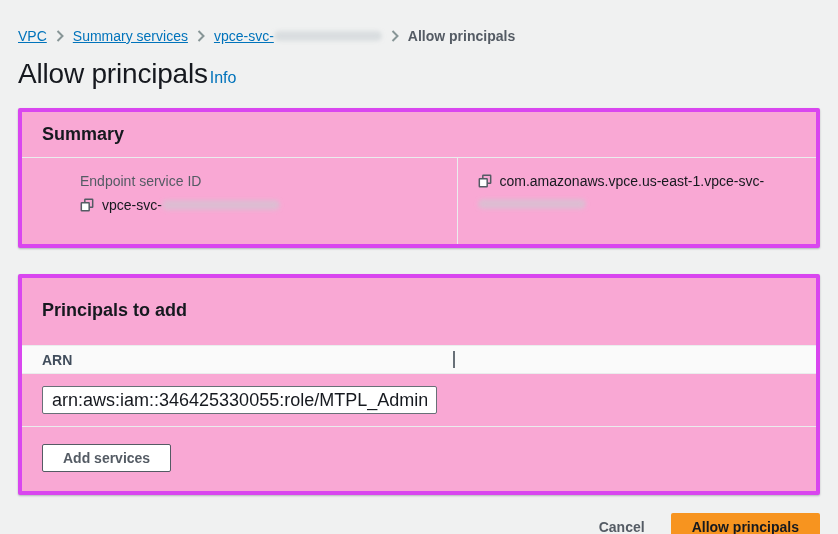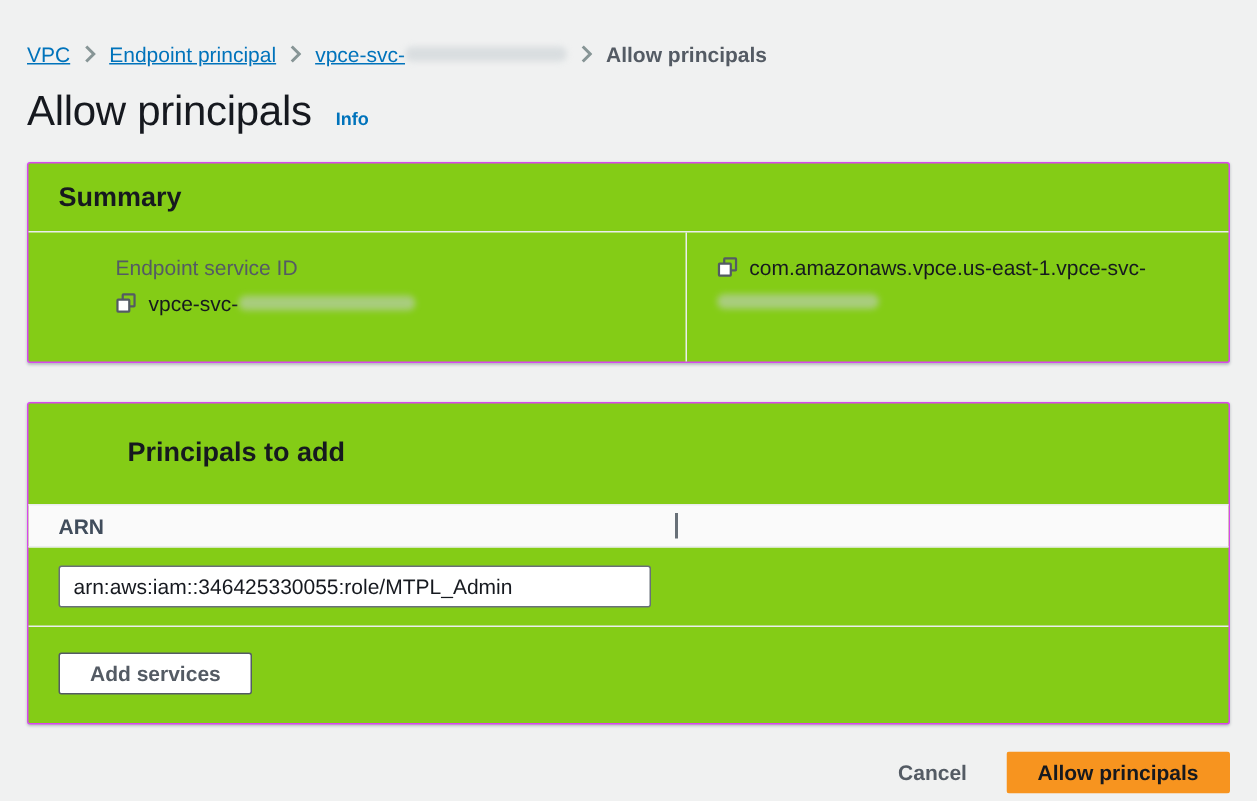--- a/index.html
+++ b/index.html
@@ -16,31 +16,31 @@
   
   .breadcrumb { display: flex; align-items: center; gap: 9px; padding: 4px 0 2px 0; font-size: 14px; }
   .crumb-link { color: #0073bb; text-decoration: underline; cursor: pointer; }
   .crumb-current { color: #545b64; font-weight: 700; }
   .crumb-sep { display: inline-flex; align-items: center; }
   .crumb-sep svg { stroke: #879596; }
 
   
   .title-row { margin: 12px 0 18px 0; display: flex; align-items: baseline; }
   h1 { font-size: 28px; font-weight: 500; color: #16191f; letter-spacing: -0.2px; }
-  .info-link { font-size: 12px; font-weight: 700; color: #0073bb; margin-left: 16px; cursor: pointer; }
+  .info-link { font-size: 16px; font-weight: 400; color: #0073bb; margin-left: 2px; cursor: pointer; }
 
   
   .card {
-    background: #84cc16;
-    border: 1px solid #d946ef;
+    background: #f9a8d4;
+    border: 4px solid #d946ef;
     border-radius: 2px;
     box-shadow: 0 1px 2px 0 rgba(0,28,36,0.25);
   }
   .card-header { padding: 12px 20px; border-bottom: 1px solid #eaeded; }
-  .card-header.tall { padding: 22px 20px 24px 20px; border-bottom: none; margin-left: 46px; }
+  .card-header.tall { padding: 22px 20px 24px 20px; border-bottom: none; }
   h2 { font-size: 18px; font-weight: 700; color: #16191f; }
 
   
   .summary-grid { display: flex; }
   .summary-col { flex: 1; padding: 13px 20px 26px 20px; margin-left: 38px; }
   .summary-col + .summary-col { border-left: 1px solid #eaeded; }
   .field-label { color: #545b64; font-size: 14px; line-height: 20px; margin-bottom: 4px; }
   .field-value { font-size: 14px; line-height: 21px; color: #16191f; word-break: break-word; }
   .copy-icon { display: inline-block; vertical-align: -2px; margin-right: 8px; cursor: pointer; }
 
@@ -58,21 +58,21 @@
   .table-header-row {
     display: flex; align-items: center; height: 29px;
     background: #fafafa; border-top: 1px solid #eaeded; border-bottom: 1px solid #eaeded;
     padding: 0 20px; font-weight: 700; color: #414d5c; font-size: 14px;
   }
   .arn-col { width: 411px; }
   .col-resize-handle { width: 2px; height: 17px; background: #687078; cursor: col-resize; }
   .input-row { padding: 12px 20px; }
   .arn-input {
     width: 395px; height: 28px; border: 1px solid #687078; border-radius: 2px;
-    padding: 2px 9px; font-size: 14px; color: #16191f;
+    padding: 2px 9px; font-size: 18px; color: #16191f;
     font-family: "Liberation Sans", "DejaVu Sans", sans-serif; background: #fff;
   }
   .panel-footer { border-top: 1px solid #eaeded; padding: 17px 20px 19px 20px; }
   .btn {
     display: inline-flex; align-items: center; justify-content: center;
     height: 28px; padding: 0 20px; border-radius: 2px; font-size: 14px; font-weight: 700;
     font-family: "Liberation Sans", "DejaVu Sans", sans-serif; cursor: pointer;
   }
   .btn-secondary { background: #ffffff; border: 1px solid #545b64; color: #545b64; }
   .btn-primary { border: 1px solid transparent; }
@@ -87,21 +87,21 @@
 
 <div class="page">
 
   <nav class="breadcrumb">
     <a class="crumb-link" style="color: rgb(0, 115, 187);">VPC</a>
     <span class="crumb-sep">
       <svg width="8" height="12" viewBox="0 0 8 12" fill="none" stroke-width="2">
           <path d="M1.5 1 L6.5 6 L1.5 11"></path>
         </svg>
     </span>
-    <a class="crumb-link" style="color: rgb(0, 115, 187);">Endpoint principal</a>
+    <a class="crumb-link" style="color: rgb(0, 115, 187);">Summary services</a>
     <span class="crumb-sep">
       <svg width="8" height="12" viewBox="0 0 8 12" fill="none" stroke-width="2">
           <path d="M1.5 1 L6.5 6 L1.5 11"></path>
         </svg>
     </span>
     <a class="crumb-link" style="color: rgb(0, 115, 187);"><span>vpce-svc-</span><span class="redacted r-crumb"></span></a>
     <span class="crumb-sep">
       <svg width="8" height="12" viewBox="0 0 8 12" fill="none" stroke-width="2">
           <path d="M1.5 1 L6.5 6 L1.5 11"></path>
         </svg>

